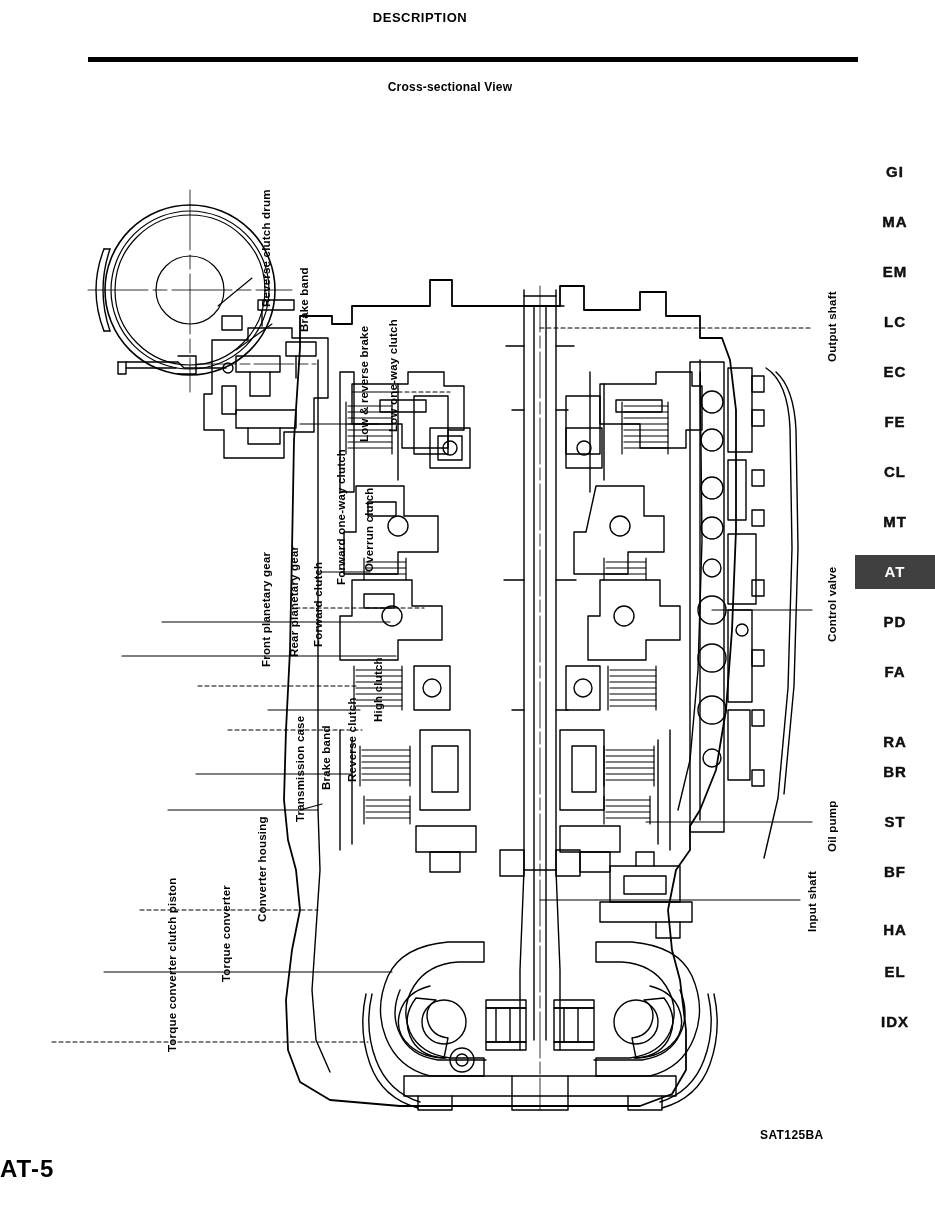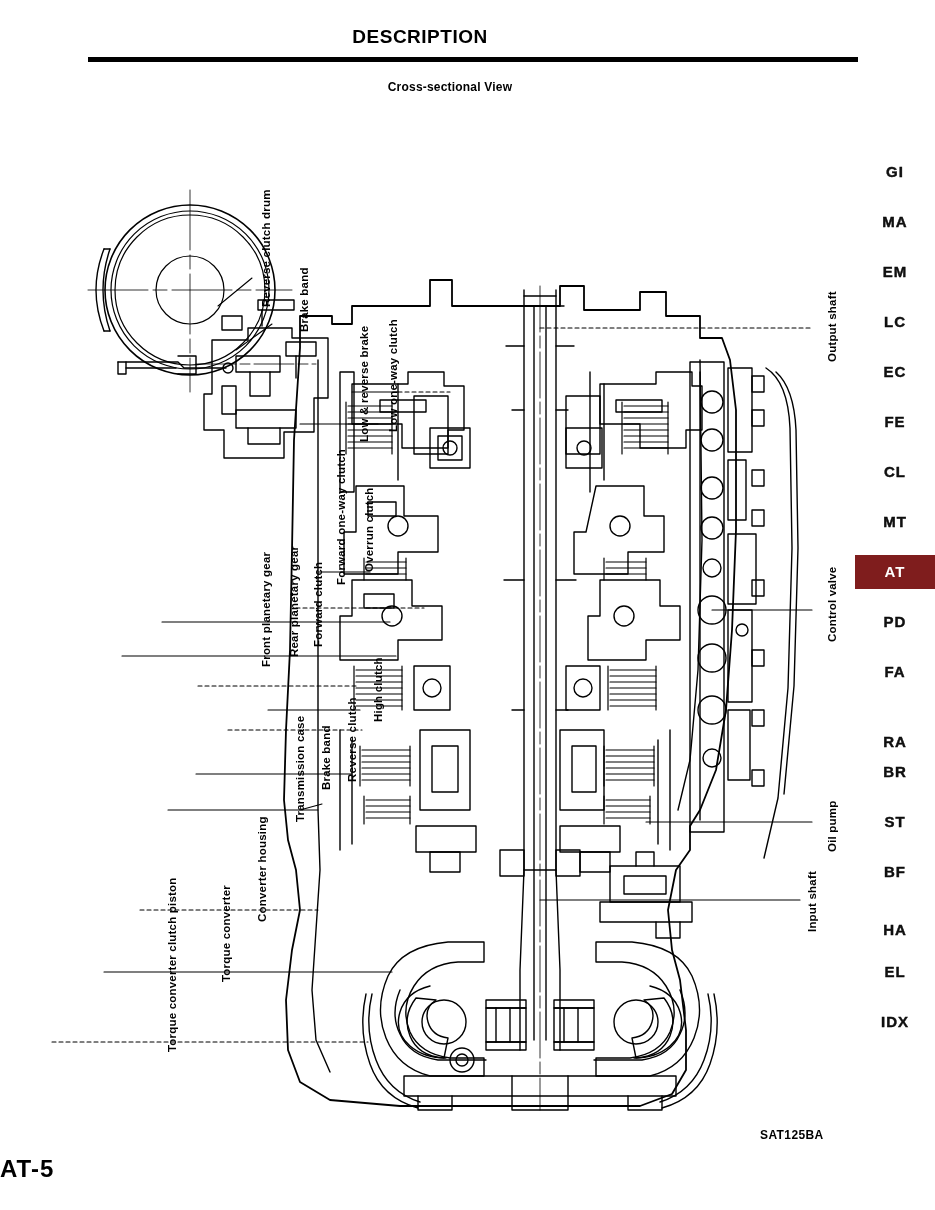--- a/index.html
+++ b/index.html
@@ -17,24 +17,24 @@
   }
 
   
   #page-header {
     position: absolute;
     left: 0; top: 0;
     width: 935px; height: 66px;
   }
   #header-title {
     position: absolute;
-    left: 0; top: 26px;
+    left: 0; top: 10px;
     width: 840px;
     text-align: center;
-    font-size: 19px;
+    font-size: 13px;
     font-weight: bold;
     letter-spacing: 0.5px;
   }
   #header-rule {
     position: absolute;
     left: 88px; top: 57px;
     width: 770px; height: 5px;
     background: #000;
   }
 
@@ -67,21 +67,21 @@
     letter-spacing: 1px;
     color: #111;
   }
   .tab-item .tab-label {
     display: inline-block;
     
     text-shadow: 0.6px 0 0 #fff, -0.6px 0 0 #fff;
     -webkit-text-stroke: 0.4px #000;
   }
   .tab-item.active {
-    background: #7f1d1d;
+    background: #404040;
   }
   .tab-item.active .tab-label {
     color: #fff;
     text-shadow: none;
     -webkit-text-stroke: 0px;
   }
 
   
   #figure {
     position: absolute;

